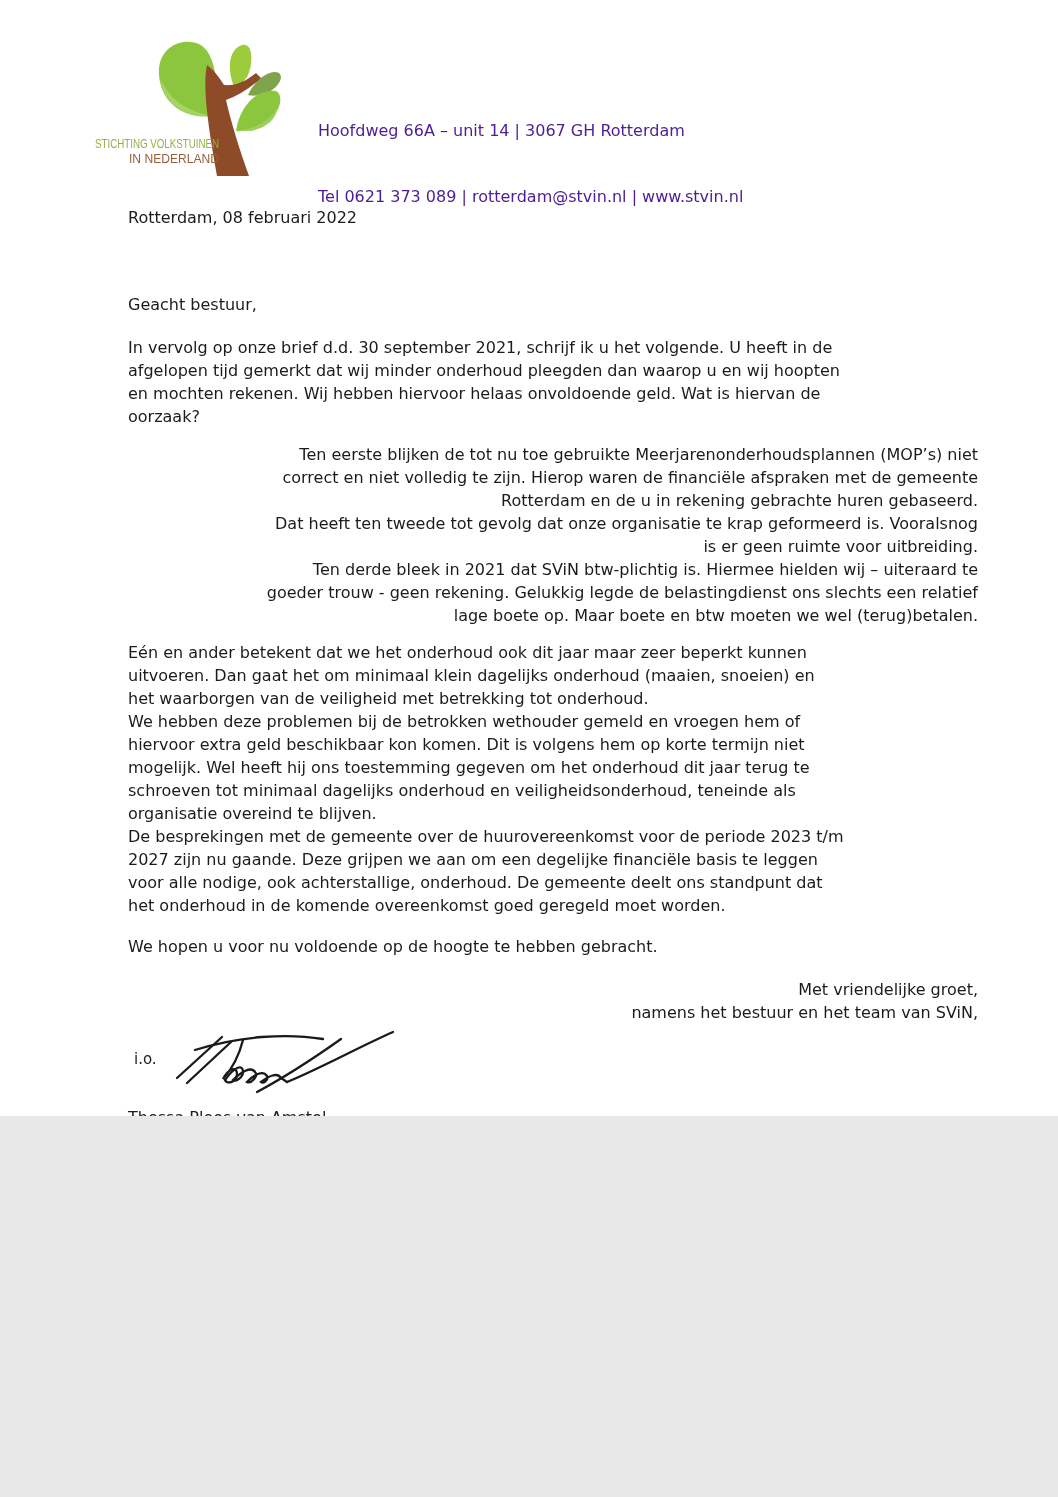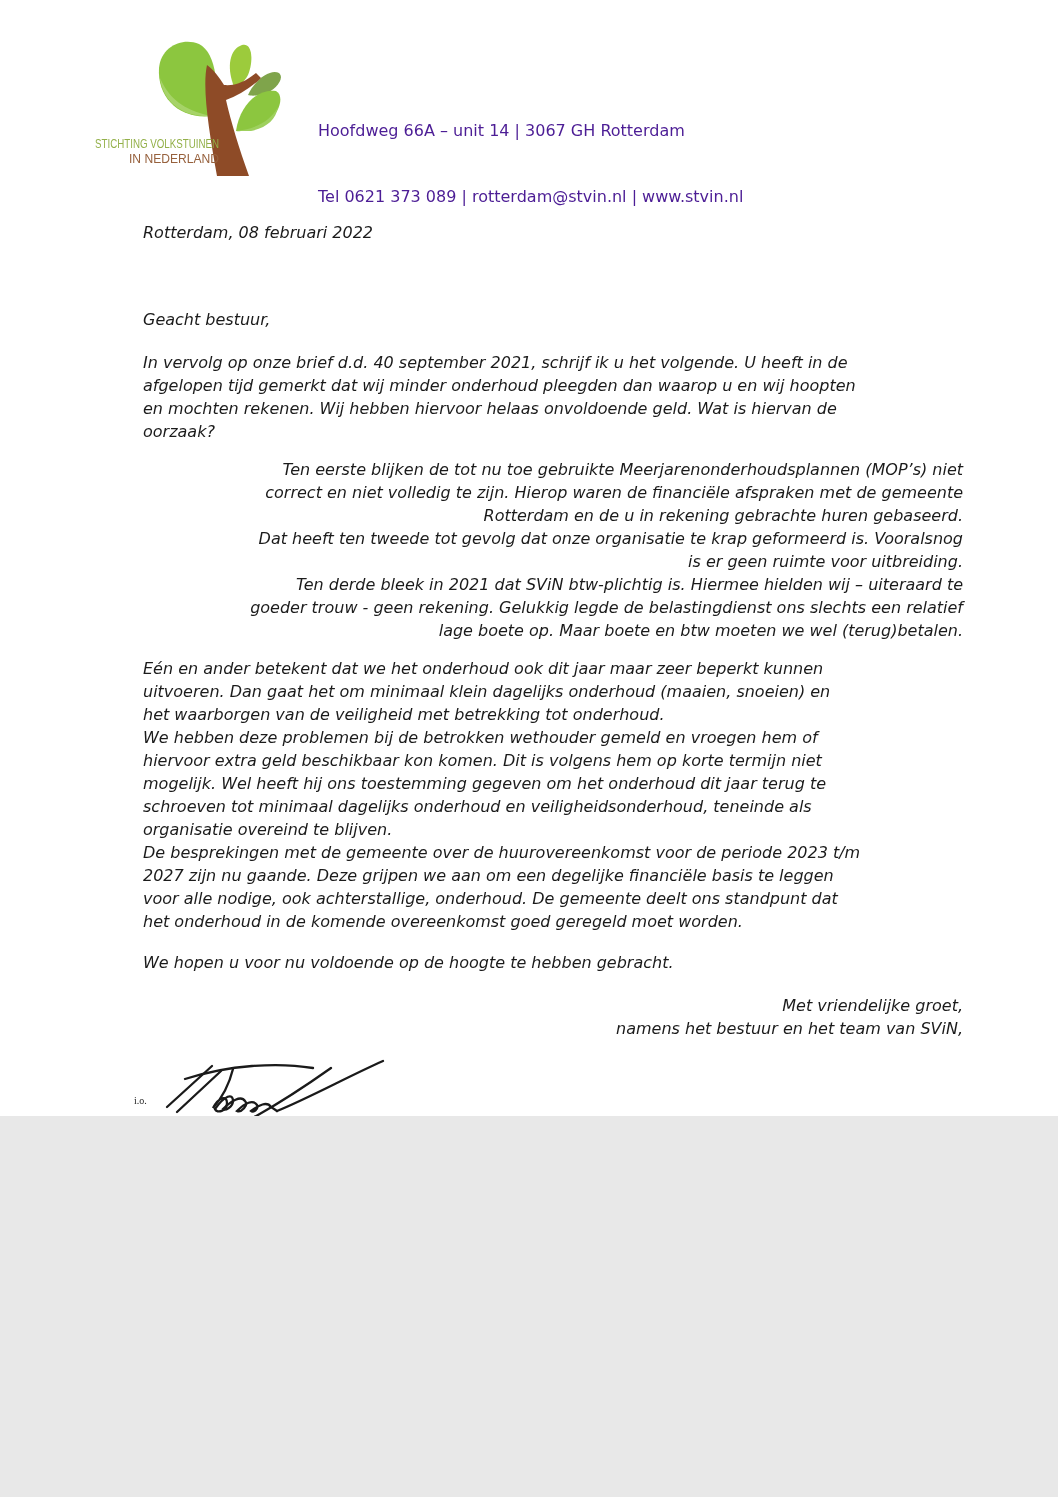--- a/index.html
+++ b/index.html
@@ -16,36 +16,36 @@
   .logo { position:absolute; left:85px; top:36px; }
   .contact {
     position:absolute; left:318px; top:76px;
     font-size:16px; line-height:22px; color:#4c1d95;
     white-space:pre;
   }
   .main {
     position:absolute; left:128px; top:206px; width:850px;
     font-size:16px; line-height:23px;
   }
-  .main p { margin:15px; white-space:pre;font-style:italic; }
+  .main p { margin:0; white-space:pre; }
   .dateline { margin:0; }
   .salutation { margin-top:64px !important; }
   .p1 { margin-top:20px !important; }
   .p2 { margin-top:15px !important;text-align:right; }
   .p3 { margin-top:14px !important; }
   .p4 { margin-top:8px  !important; }
   .p5 { margin-top:14px !important; }
   .p6 { margin-top:18px !important; }
   .closing { margin-top:20px !important;text-align:right; }
   .sig-row {
     margin-top:2px; height:68px;
     display:flex; align-items:flex-start;
     padding-left:6px;
   }
-  .sig-io { font-size:10px; margin-top:34px; white-space:pre;font-family:Liberation Serif, serif; }
+  .sig-io { font-size:15px; margin-top:22px; white-space:pre; }
   .sig-scribble { margin-left:2px; margin-top:0; }
   .signer { margin-top:12px !important; }
   .footer {
     position:absolute; left:0; top:1381px; width:1058px;
     text-align:center; font-size:21px; line-height:25px;
     color:#1f1f1f;
   }
   .footer div { white-space:pre; }
 </style>
 </head>
@@ -72,21 +72,21 @@
   </svg>
 
   <div class="contact">
     <div>Hoofdweg 66A – unit 14 | 3067 GH Rotterdam</div>
     <div>Tel 0621 373 089 | rotterdam@stvin.nl | www.stvin.nl</div>
   </div>
 
   <div class="main">
     <p class="dateline">Rotterdam, 08 februari 2022</p>
     <p class="salutation">Geacht bestuur,</p>
-    <p class="p1">In vervolg op onze brief d.d. 40 september 2021, schrijf ik u het volgende. U heeft in de
+    <p class="p1">In vervolg op onze brief d.d. 30 september 2021, schrijf ik u het volgende. U heeft in de
 afgelopen tijd gemerkt dat wij minder onderhoud pleegden dan waarop u en wij hoopten
 en mochten rekenen. Wij hebben hiervoor helaas onvoldoende geld. Wat is hiervan de
 oorzaak?</p>
     <p class="p2">Ten eerste blijken de tot nu toe gebruikte Meerjarenonderhoudsplannen (MOP’s) niet
 correct en niet volledig te zijn. Hierop waren de financiële afspraken met de gemeente
 Rotterdam en de u in rekening gebrachte huren gebaseerd.
 Dat heeft ten tweede tot gevolg dat onze organisatie te krap geformeerd is. Vooralsnog
 is er geen ruimte voor uitbreiding.
 Ten derde bleek in 2021 dat SViN btw-plichtig is. Hiermee hielden wij – uiteraard te
 goeder trouw - geen rekening. Gelukkig legde de belastingdienst ons slechts een relatief

